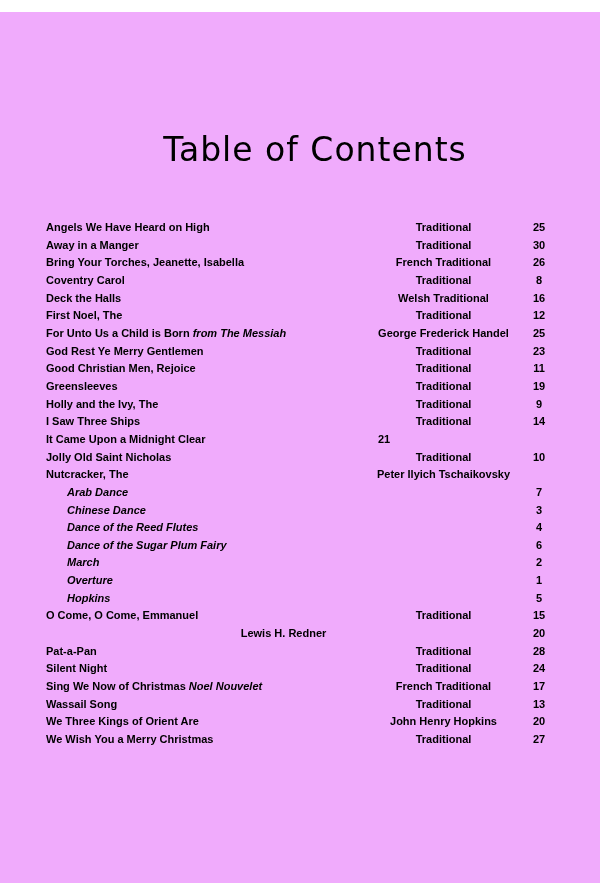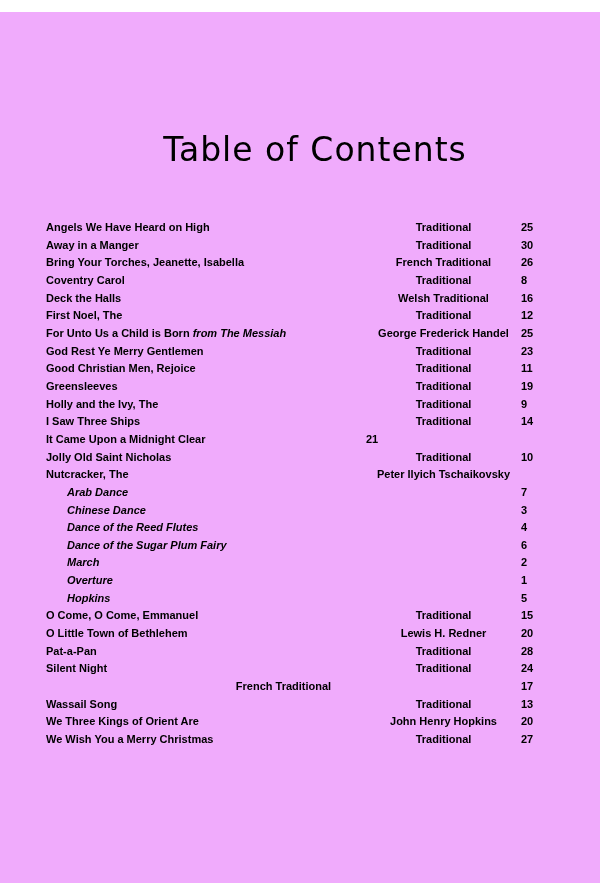--- a/index.html
+++ b/index.html
@@ -60,21 +60,21 @@
     font-style: italic;
   }
   .col-composer {
     flex: 1 1 auto;
     overflow: hidden;
     text-align: center;
   }
   .col-page {
     flex: 0 0 36px;
     width: 36px;
-    text-align: left;
+    text-align: center;
   }
 </style>
 </head>
 <body>
 
 <div class="page">
   <h1 class="title">Table of Contents</h1>
 
   <div class="toc" id="toc-list">
       <div class="row">
@@ -185,35 +185,35 @@
     <span class="col-title"><span>Hopkins</span><span class="title-italic"></span></span>
     <span class="col-composer"></span>
     <span class="col-page">5</span>
   </div>
       <div class="row">
     <span class="col-title"><span>O Come, O Come, Emmanuel</span><span class="title-italic"></span></span>
     <span class="col-composer">Traditional</span>
     <span class="col-page">15</span>
   </div>
       <div class="row">
-    <span class="col-title"><span>O Little Town of Bethlehem</span><span class="title-italic"></span></span>
     <span class="col-composer">Lewis H. Redner</span>
     <span class="col-page">20</span>
   </div>
       <div class="row">
     <span class="col-title"><span>Pat-a-Pan</span><span class="title-italic"></span></span>
     <span class="col-composer">Traditional</span>
     <span class="col-page">28</span>
   </div>
       <div class="row">
     <span class="col-title"><span>Silent Night</span><span class="title-italic"></span></span>
     <span class="col-composer">Traditional</span>
     <span class="col-page">24</span>
   </div>
       <div class="row">
+    <span class="col-title"><span>Sing We Now of Christmas</span><span class="title-italic"> Noel Nouvelet</span></span>
     <span class="col-composer">French Traditional</span>
     <span class="col-page">17</span>
   </div>
       <div class="row">
     <span class="col-title"><span>Wassail Song</span><span class="title-italic"></span></span>
     <span class="col-composer">Traditional</span>
     <span class="col-page">13</span>
   </div>
       <div class="row">
     <span class="col-title"><span>We Three Kings of Orient Are</span><span class="title-italic"></span></span>

